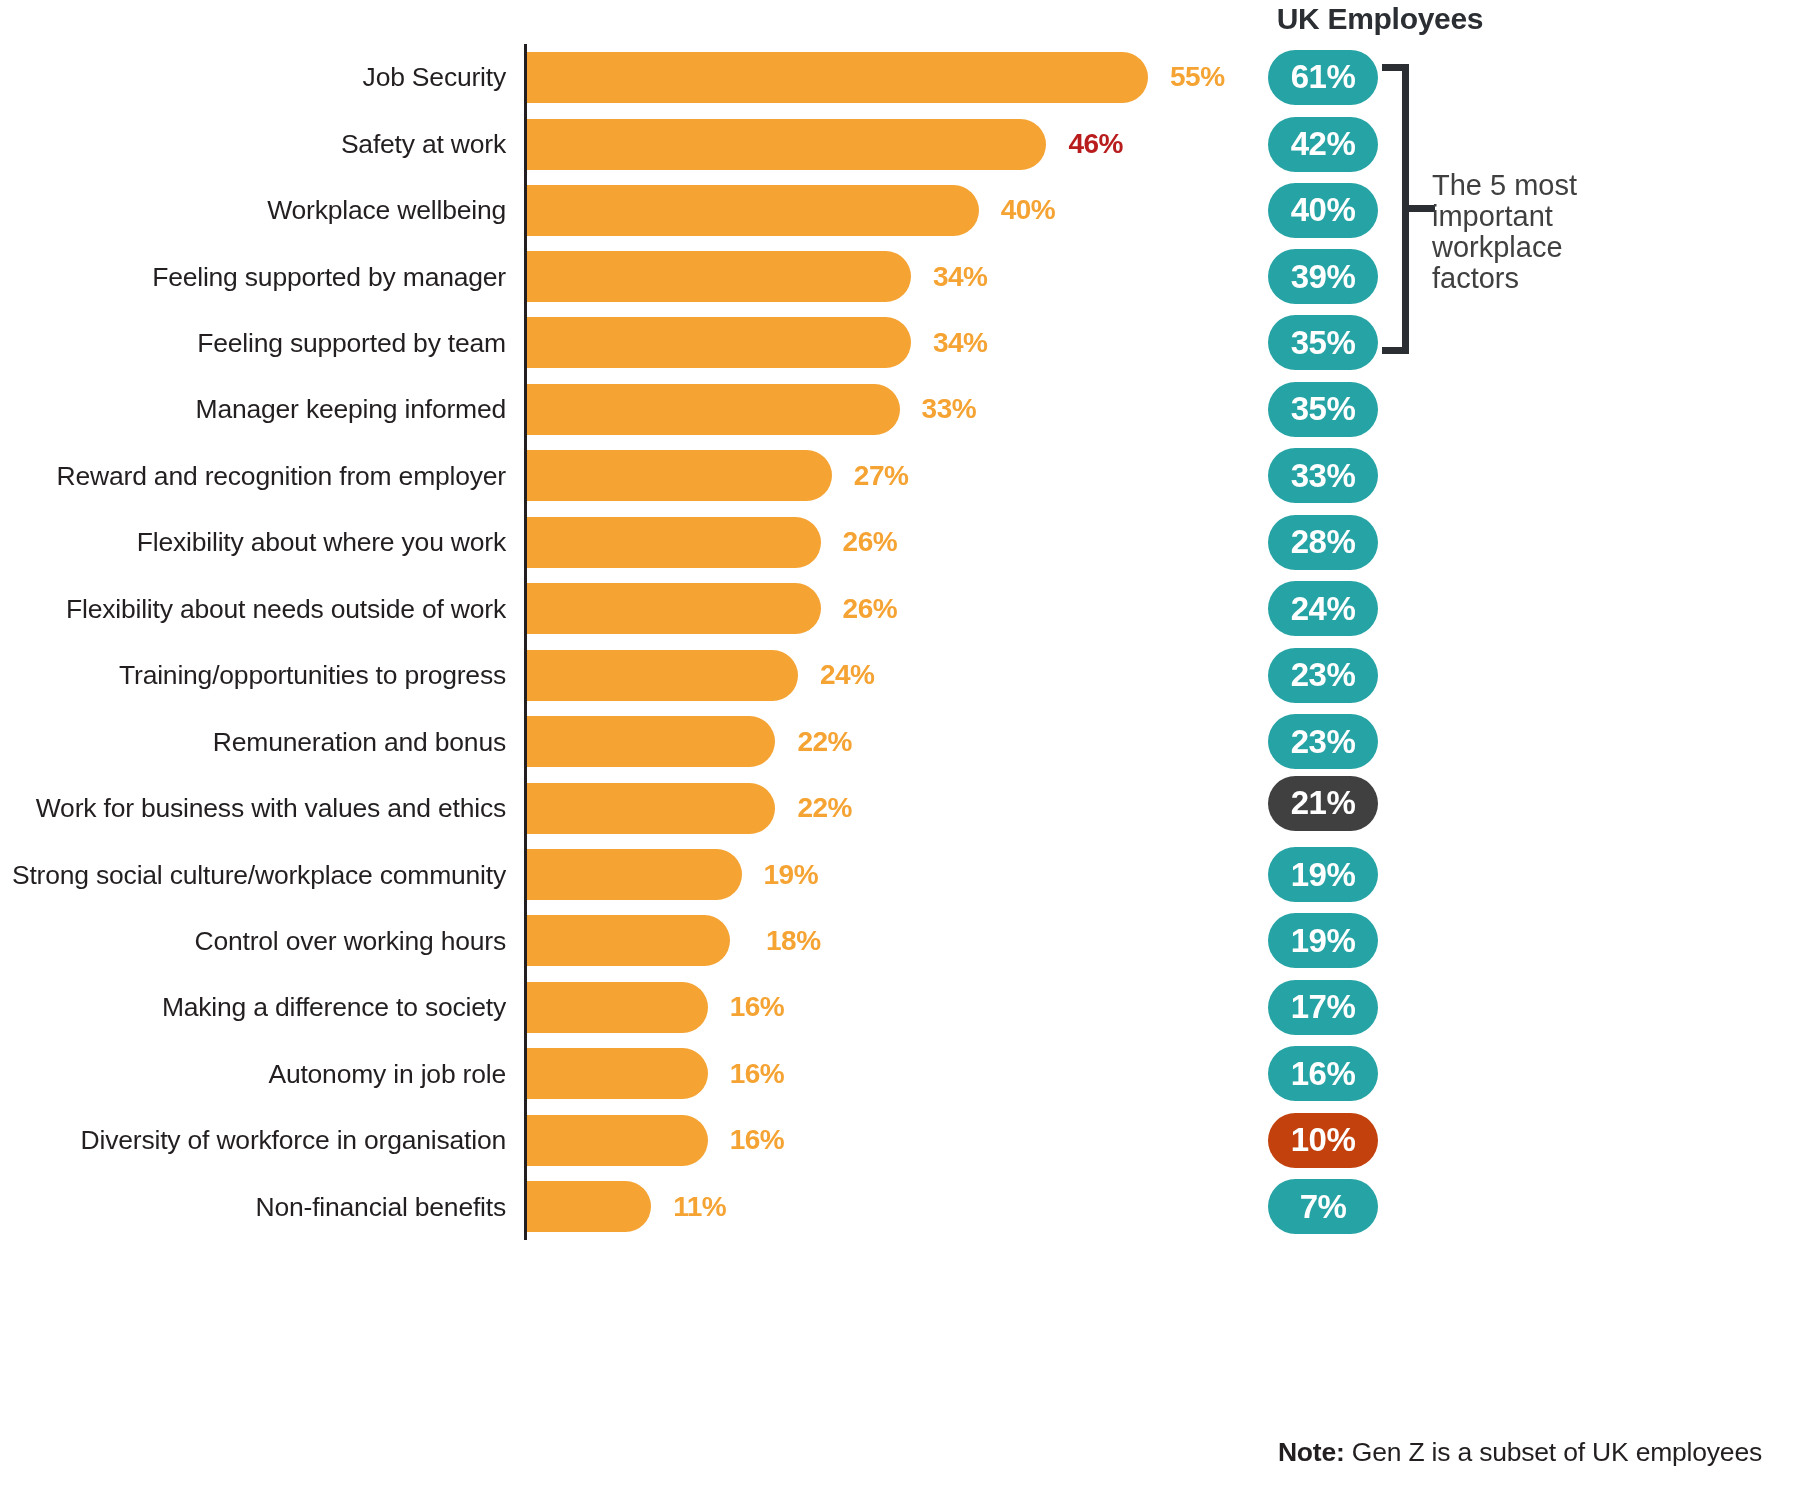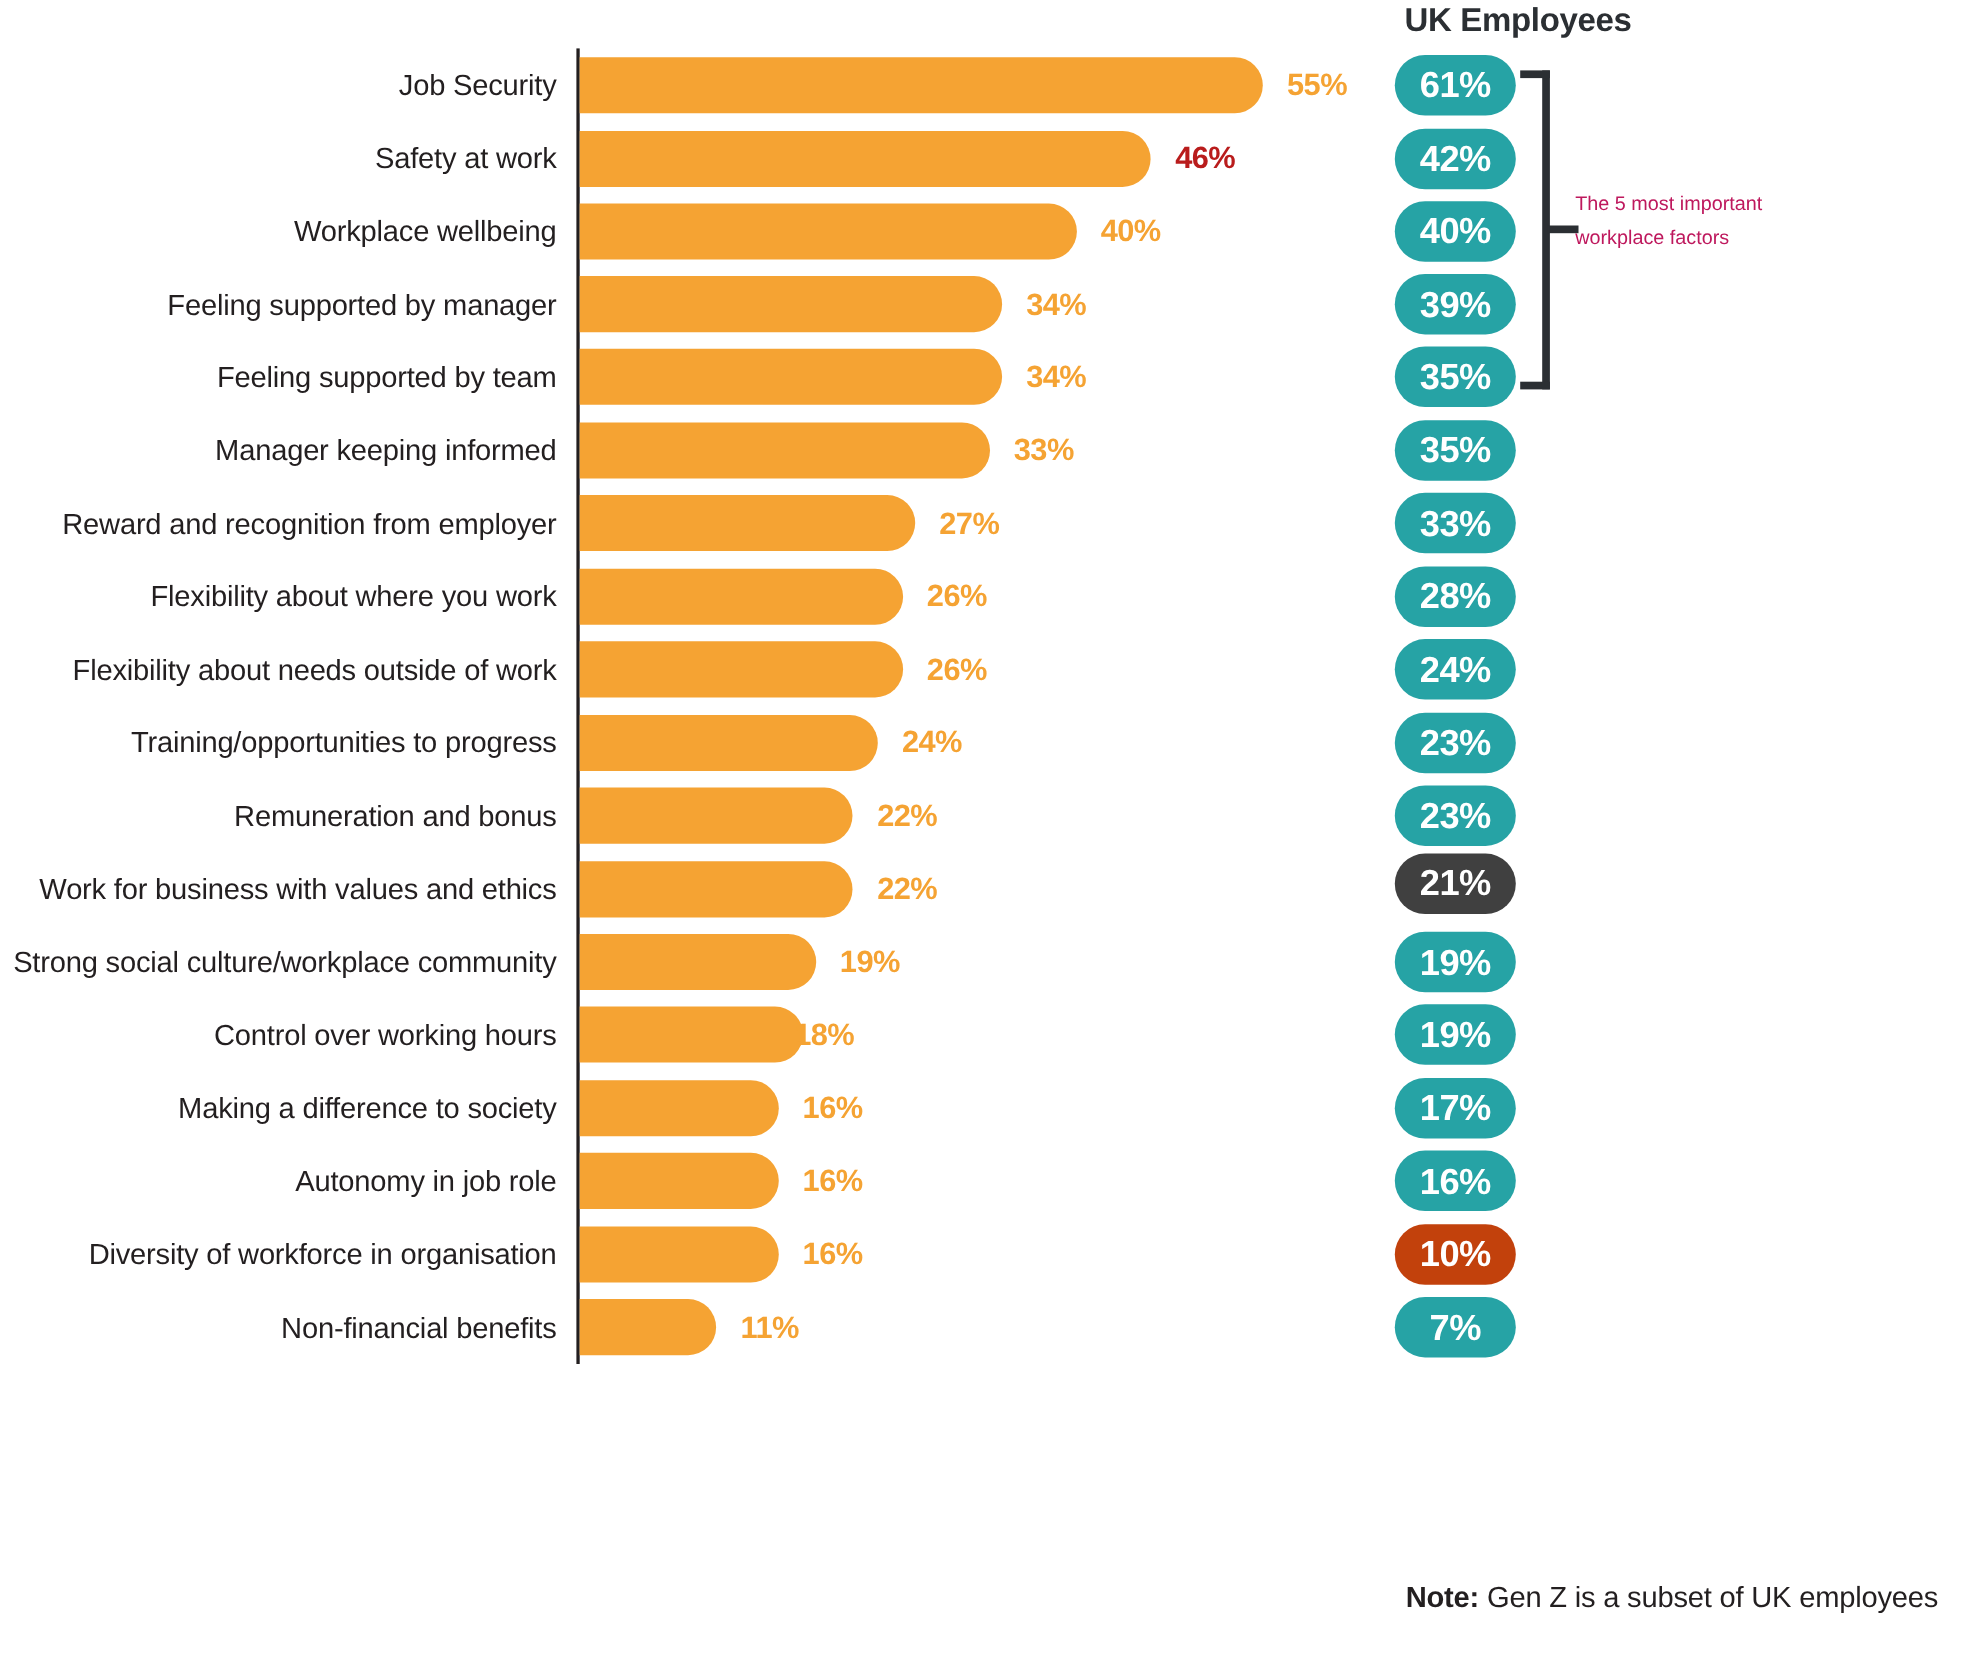--- a/index.html
+++ b/index.html
@@ -153,23 +153,23 @@
     top: 141px;
     width: 28px;
     height: 7px;
     background: #2b2f33;
   }
   #bracket-text {
     position: absolute;
     left: 1432px;
     top: 170px;
     width: 180px;
-    font-size: 18px;
+    font-size: 29px;
     line-height: 31px;
-    color: #be185d;
+    color: #404040;
   }
 
   
   #note {
     position: absolute;
     left: 0px;
     top: 1437px;
     width: 1800px;
     padding-right: 38px;
     box-sizing: border-box;
@@ -267,21 +267,21 @@
       </div>
       <div class="row" style="top: 797.333px; height: 66.4444px;">
         <div class="cat-label" style="height: 66.4444px;">Strong social culture/workplace community</div>
         <div class="bar" style="width: 214.527px; top: 7.72222px; background: rgb(245, 163, 51);"></div>
         <div class="bar-value" style="left: 763.527px; height: 66.4444px; color: rgb(245, 163, 51);">19%</div>
         <div class="pill" style="top: 5.72222px; background: rgb(38, 163, 165);">19%</div>
       </div>
       <div class="row" style="top: 863.778px; height: 66.4444px;">
         <div class="cat-label" style="height: 66.4444px;">Control over working hours</div>
         <div class="bar" style="width: 203.236px; top: 7.72222px; background: rgb(245, 163, 51);"></div>
-        <div class="bar-value" style="left: 722px; height: 66.4444px; color: rgb(245, 163, 51);">18%</div>
+        <div class="bar-value" style="left: 766px; height: 66.4444px; color: rgb(245, 163, 51);">18%</div>
         <div class="pill" style="top: 5.72222px; background: rgb(38, 163, 165);">19%</div>
       </div>
       <div class="row" style="top: 930.222px; height: 66.4444px;">
         <div class="cat-label" style="height: 66.4444px;">Making a difference to society</div>
         <div class="bar" style="width: 180.655px; top: 7.72222px; background: rgb(245, 163, 51);"></div>
         <div class="bar-value" style="left: 729.655px; height: 66.4444px; color: rgb(245, 163, 51);">16%</div>
         <div class="pill" style="top: 5.72222px; background: rgb(38, 163, 165);">17%</div>
       </div>
       <div class="row" style="top: 996.667px; height: 66.4444px;">
         <div class="cat-label" style="height: 66.4444px;">Autonomy in job role</div>

